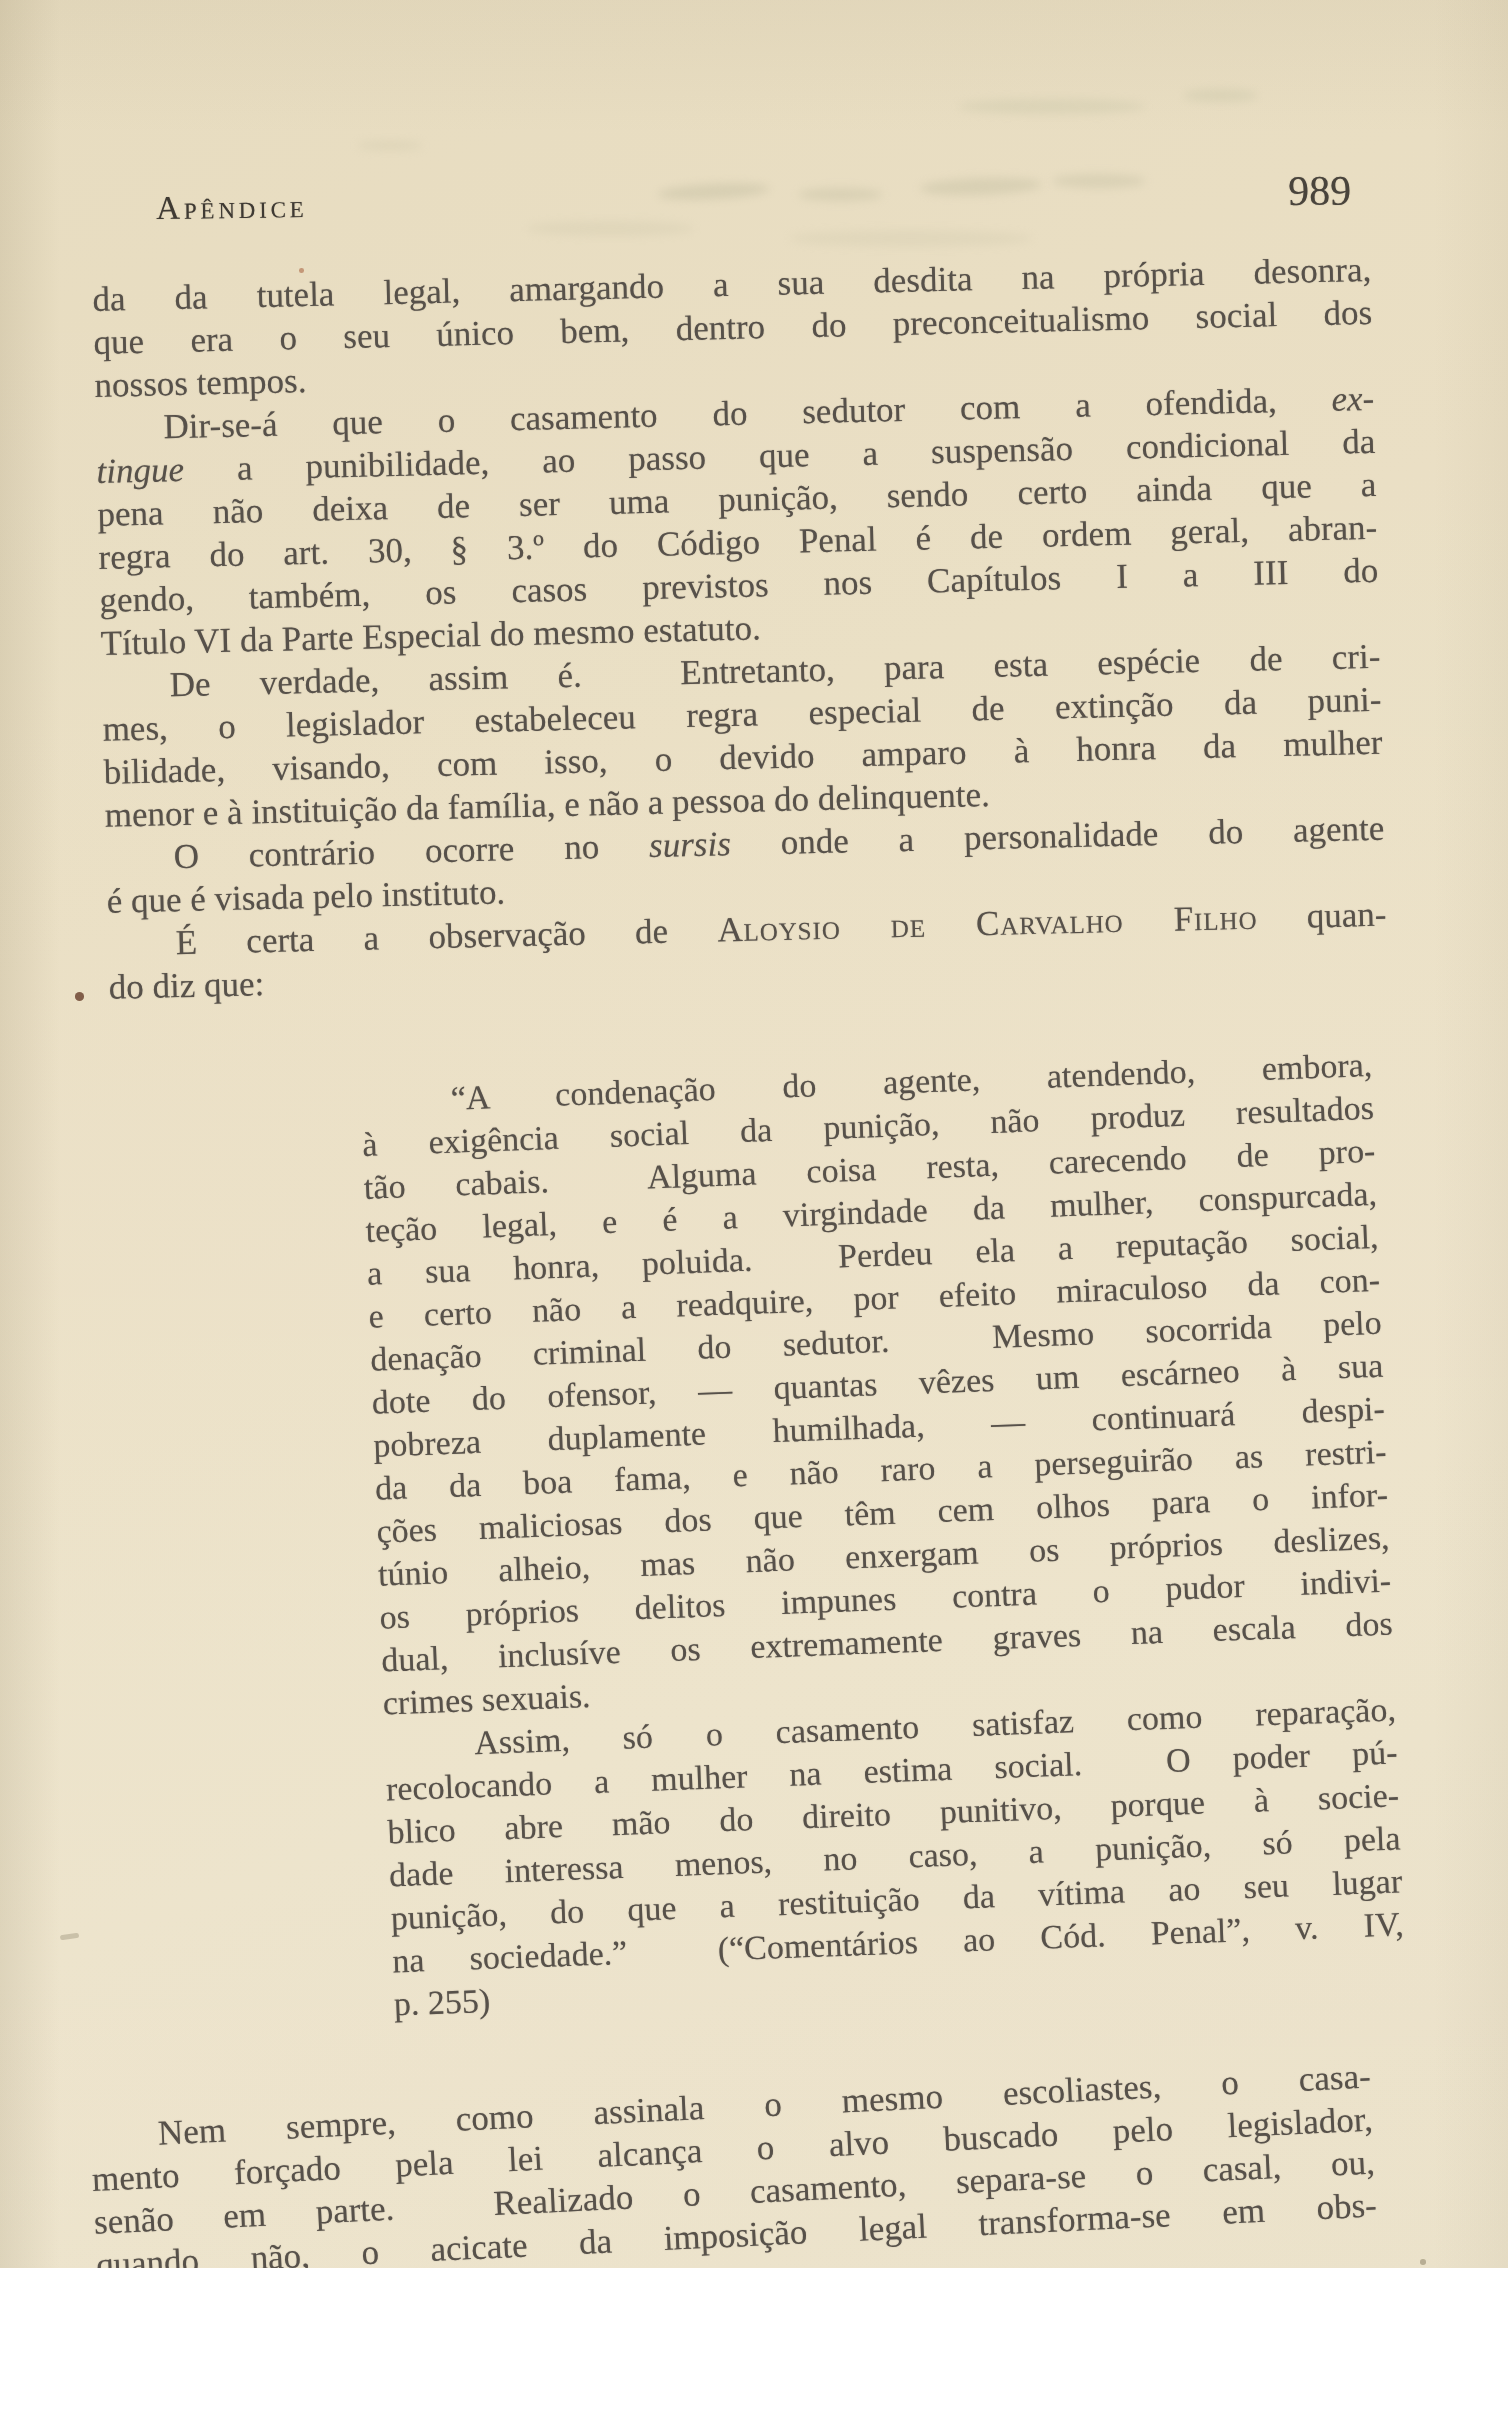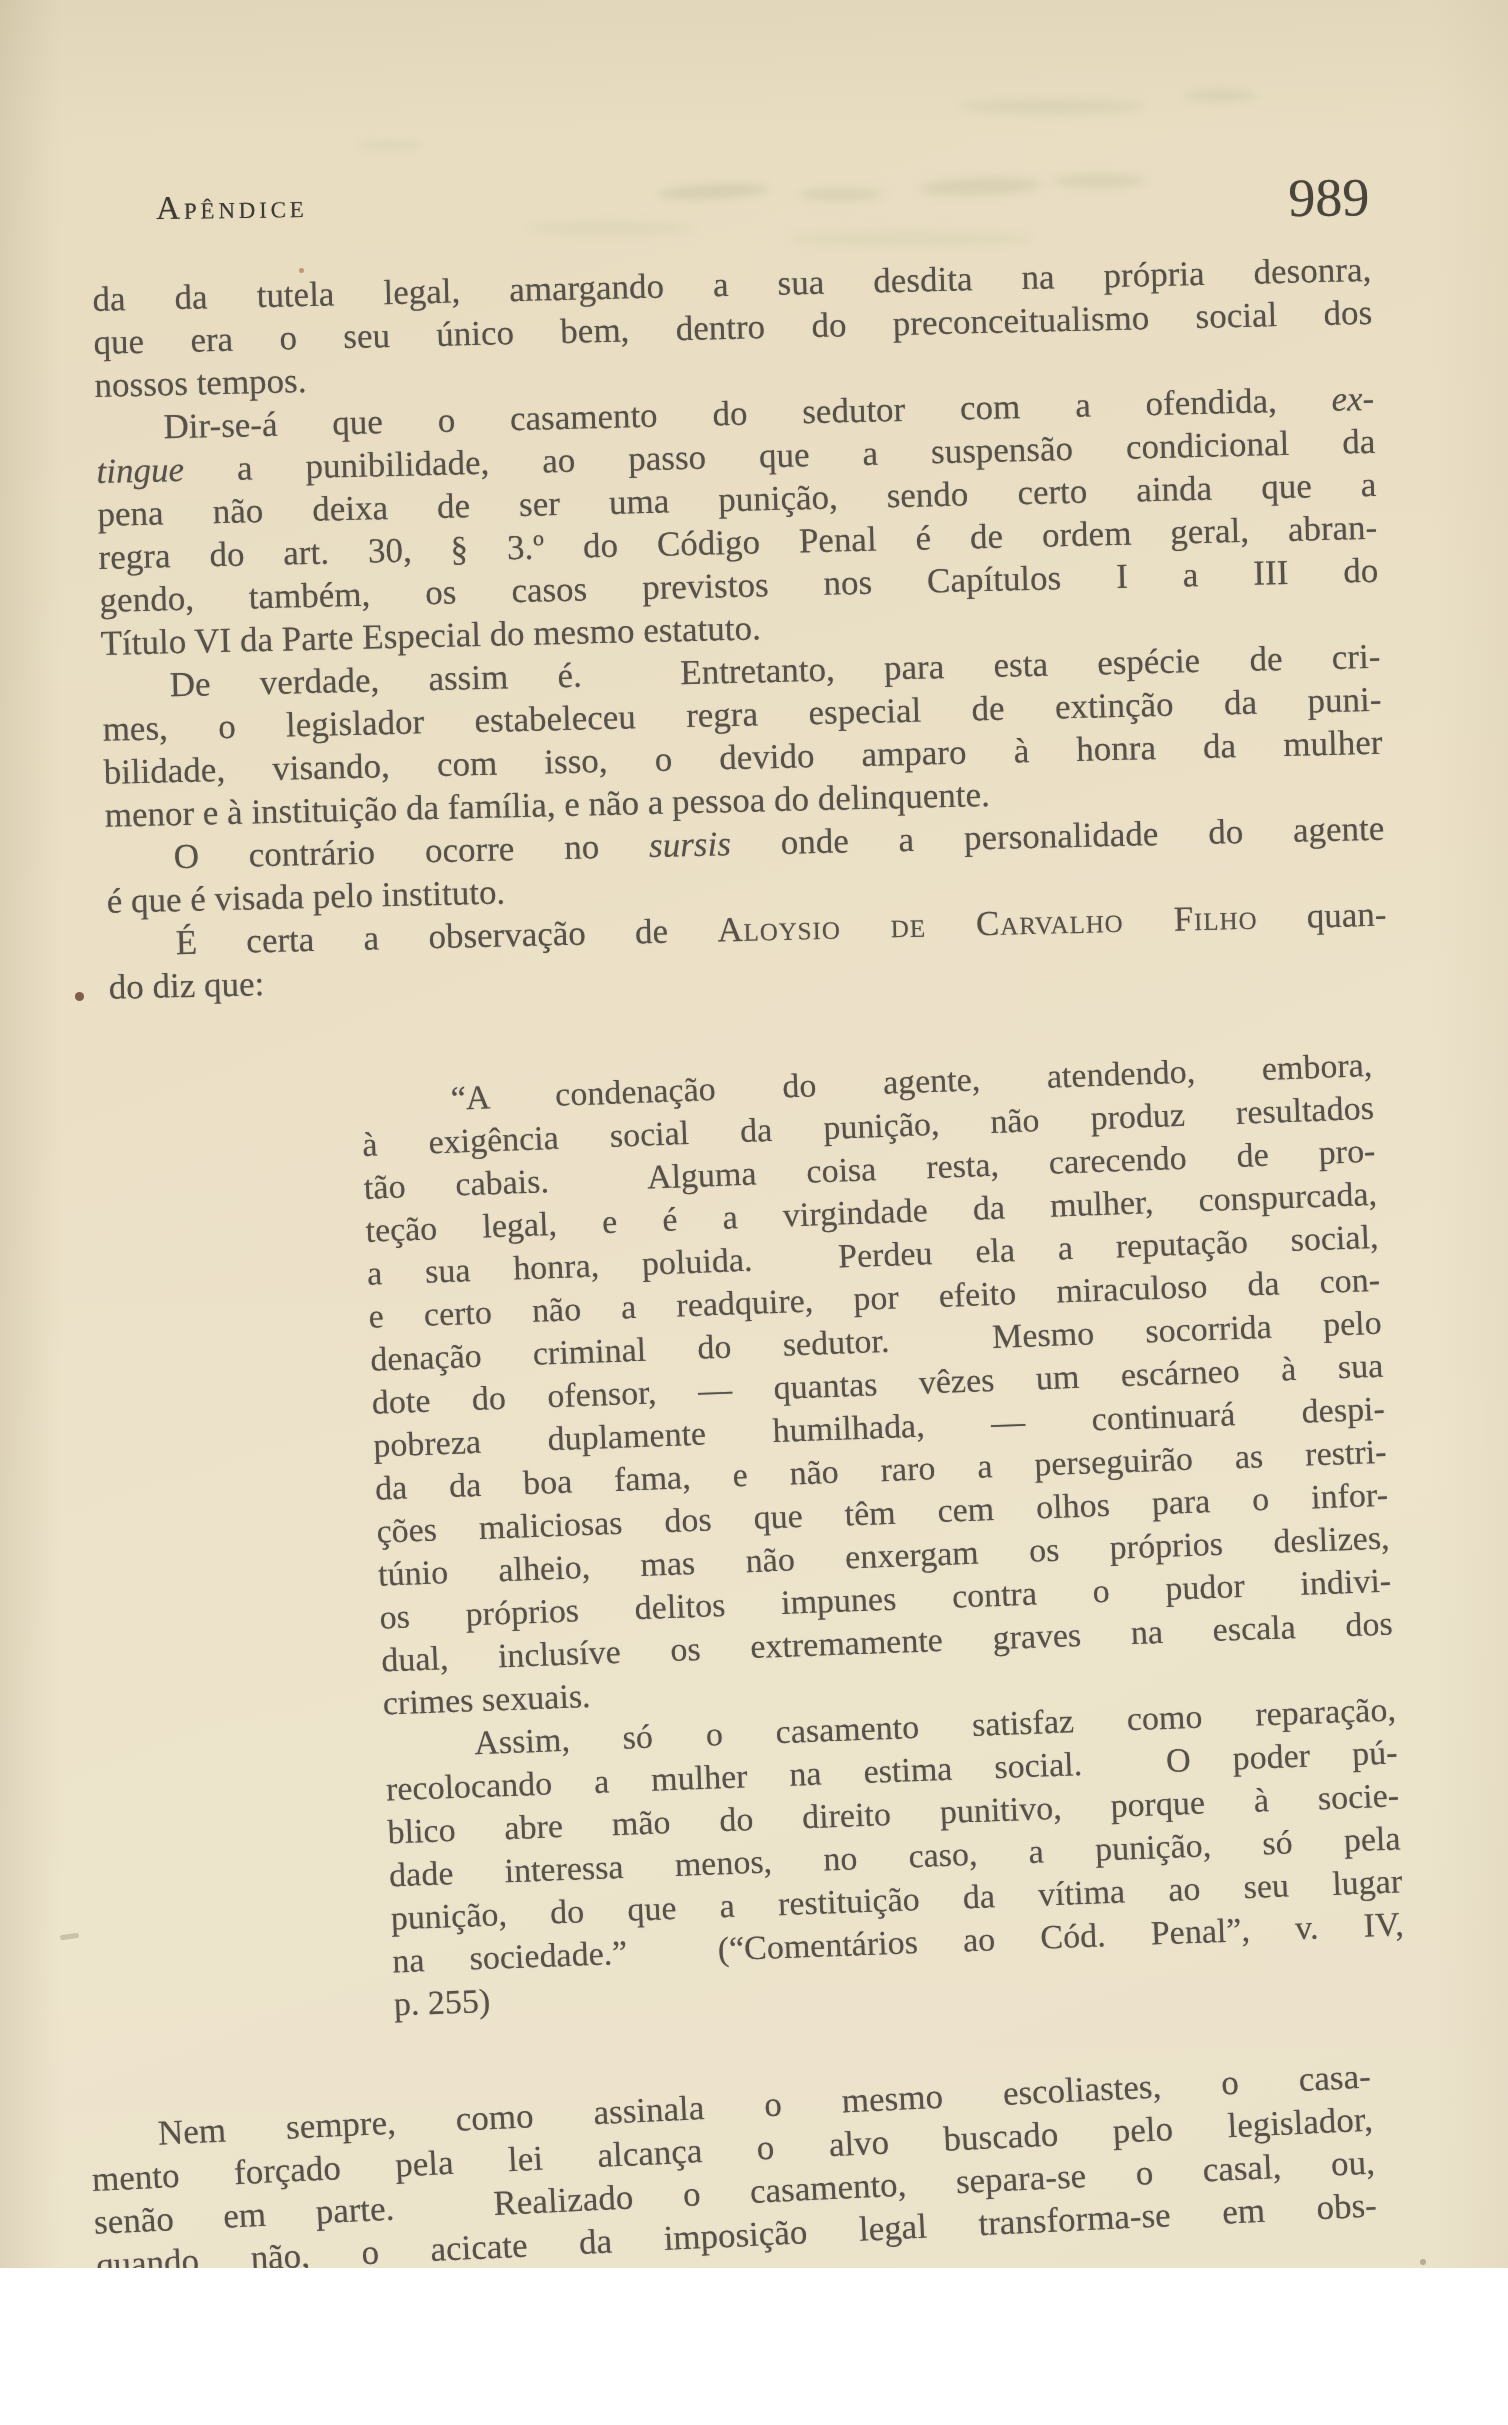--- a/index.html
+++ b/index.html
@@ -28,21 +28,21 @@
   .hdr-title{
     left:156px;top:190px;
     font-variant:small-caps;
     font-size:33px;letter-spacing:3.8px;
     color:var(--ink-dark);
     transform:rotate(-0.7deg);
     text-shadow:0 0 0.9px rgba(63,58,51,.55);
   }
   .hdr-num{
     left:1288px;top:167px;
-    font-size:54px;color:#49443c;
+    font-size:42px;color:#49443c;
     transform:rotate(-0.5deg);
     text-shadow:0 0 0.9px rgba(63,58,51,.5);
     text-align:right;
   }
   .textblock{
     font-size:35px;line-height:43px;
     text-shadow:0 0 1.1px rgba(87,81,74,.5);
   }
   .block-a{left:92px;top:278px;width:1279px;transform:rotate(-1.35deg);}
   .block-quote{left:360px;top:1080px;width:1012px;font-size:34px;transform:rotate(-2.1deg);}

